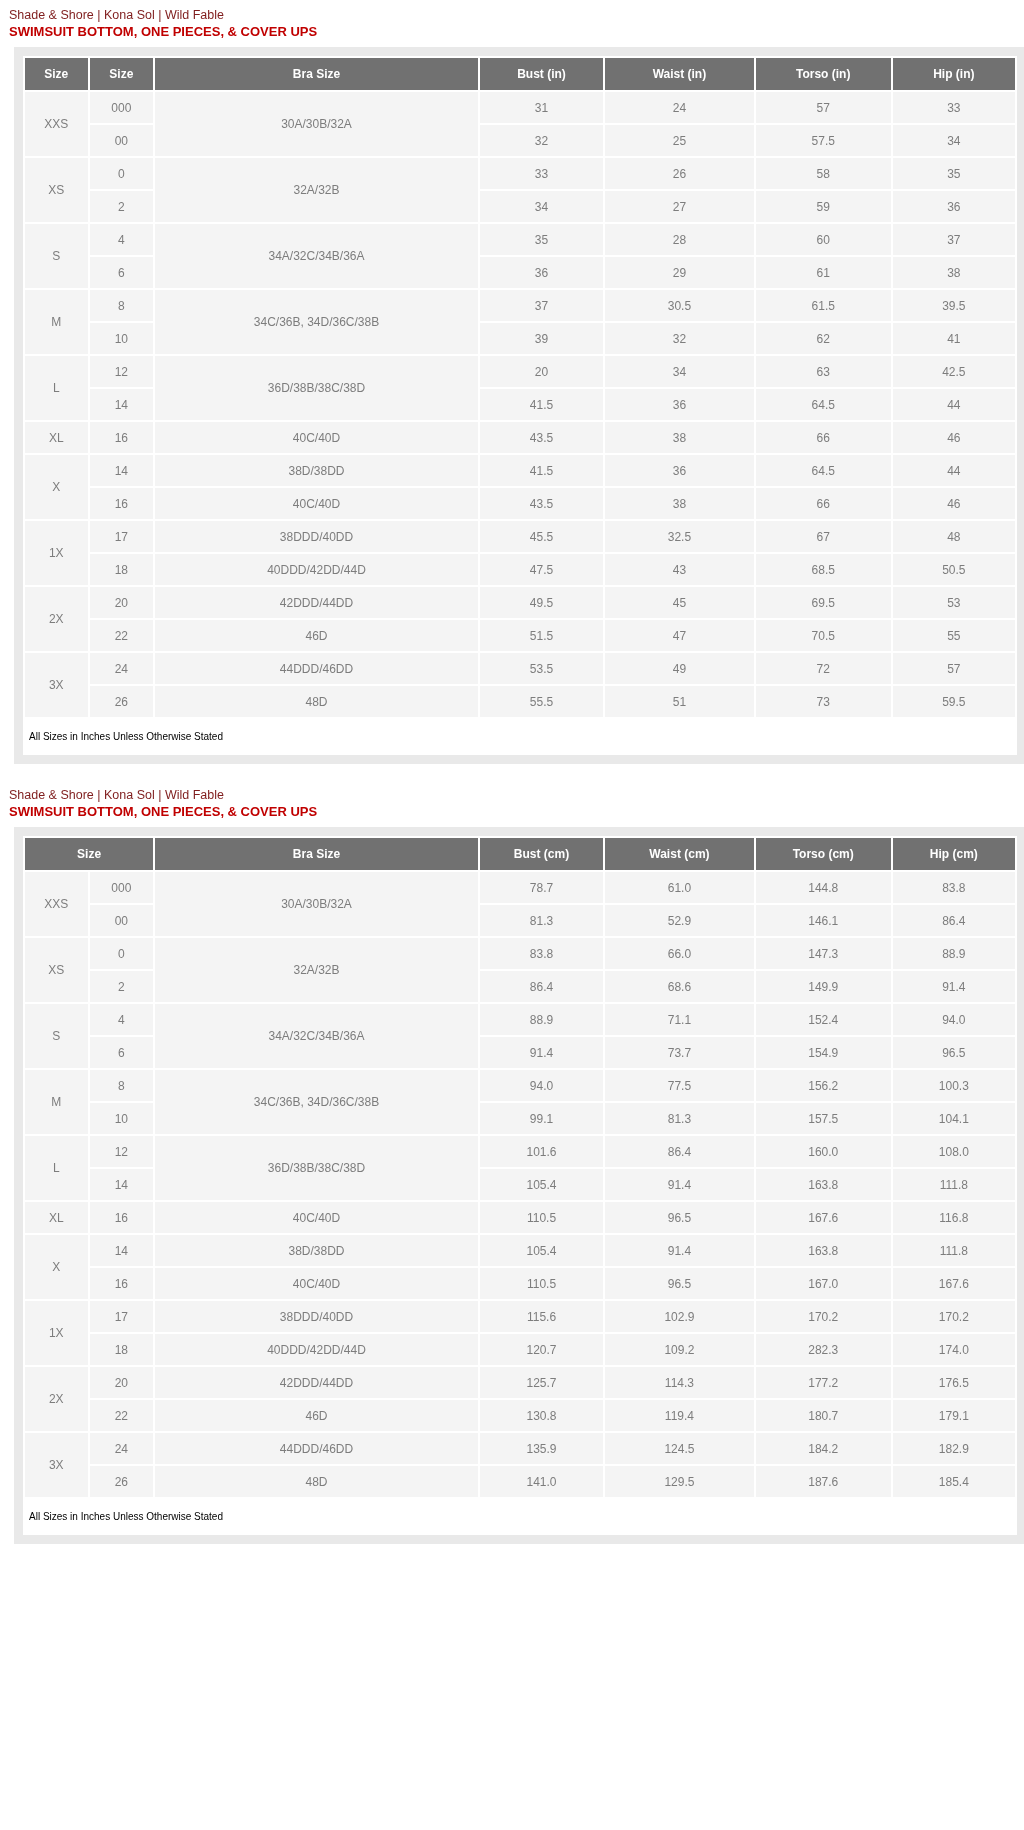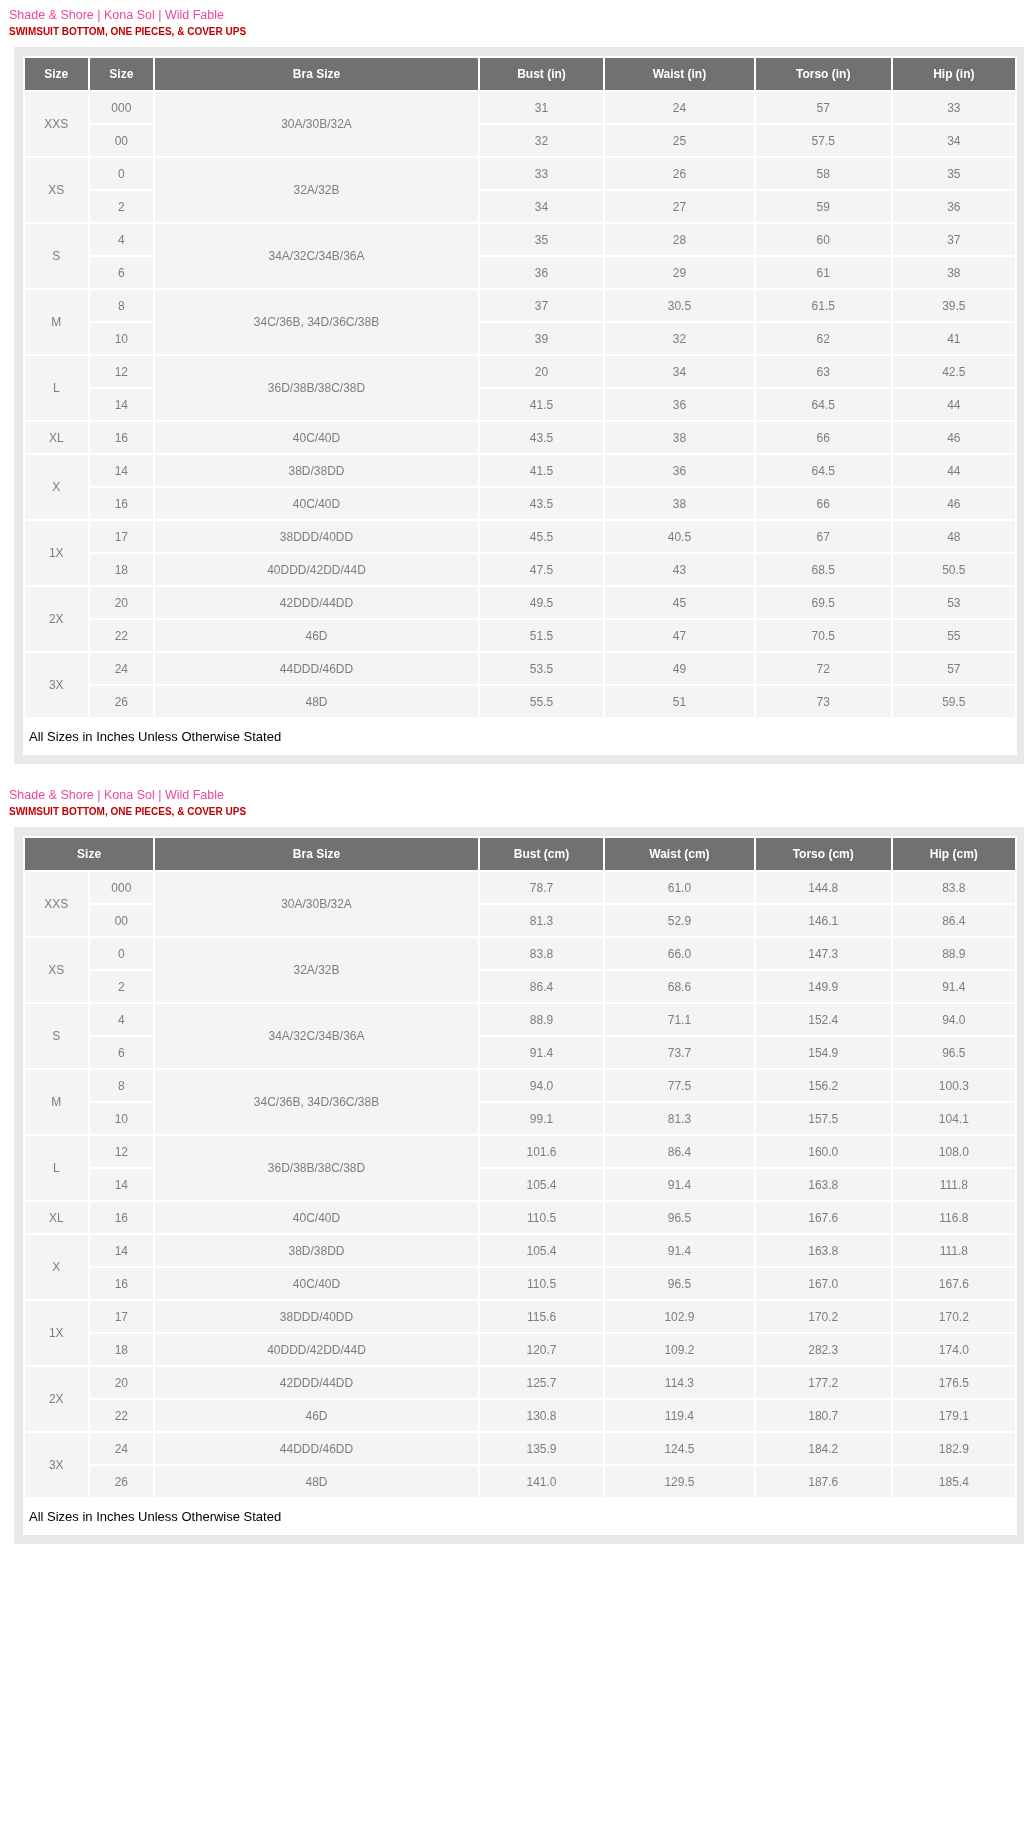--- a/index.html
+++ b/index.html
@@ -1,26 +1,26 @@
 <!DOCTYPE html>
 <html><head>
 <meta charset="utf-8">
 <style>
   html,body{margin:0;padding:0;background:#ffffff;}
   body{width:1024px;height:1830px;font-family:"Liberation Sans","DejaVu Sans",sans-serif;}
   .section{padding-top:8px;}
   .section + .section{padding-top:24px;}
   .heading{margin:0 0 7px 9px;}
-  .brands{color:#ec4899;font-size:12.5px;line-height:15px;}
-  .category{color:#c00000;font-size:10px;font-weight:bold;line-height:17px;}
+  .brands{color:#7f1d1d;font-size:12.5px;line-height:15px;}
+  .category{color:#c00000;font-size:13px;font-weight:bold;line-height:17px;}
   .panel{box-sizing:border-box;width:1012px;margin-left:14px;background:#e9e9e9;padding:9px;}
   table.sizechart{width:100%;border-collapse:separate;border-spacing:2px;background:#ffffff;table-layout:fixed;}
   .sizechart th{background:#717171;color:#ffffff;font-size:12px;font-weight:bold;height:32px;text-align:center;padding:0;}
   .sizechart td{background:#f4f4f4;color:#7d7d7d;font-size:12px;height:31px;text-align:center;vertical-align:middle;padding:0;}
-  .sizechart td.footnote{background:#ffffff;color:#000000;text-align:left;padding:0 0 0 4px;font-size:13px;height:34px;}
+  .sizechart td.footnote{background:#ffffff;color:#000000;text-align:left;padding:0 0 0 4px;font-size:10px;height:34px;}
   col.c-s1{width:6.4%} col.c-s2{width:6.5%} col.c-bra{width:33%}
   col.c-bust{width:12.6%} col.c-waist{width:15.2%} col.c-torso{width:13.8%} col.c-hip{width:12.5%}
 </style>
 </head>
 <body>
 
 <div class="section">
   <div class="heading">
     <div class="brands">Shade &amp; Shore | Kona Sol | Wild Fable</div>
     <div class="category">SWIMSUIT BOTTOM, ONE PIECES, &amp; COVER UPS</div>
@@ -152,21 +152,21 @@
             <td>43.5</td>
             <td>38</td>
             <td>66</td>
             <td>46</td>
           </tr>
           <tr>
             <td rowspan="2">1X</td>
             <td>17</td>
             <td>38DDD/40DD</td>
             <td>45.5</td>
-            <td>40.5</td>
+            <td>32.5</td>
             <td>67</td>
             <td>48</td>
           </tr>
           <tr>
             <td>18</td>
             <td>40DDD/42DD/44D</td>
             <td>47.5</td>
             <td>43</td>
             <td>68.5</td>
             <td>50.5</td>

